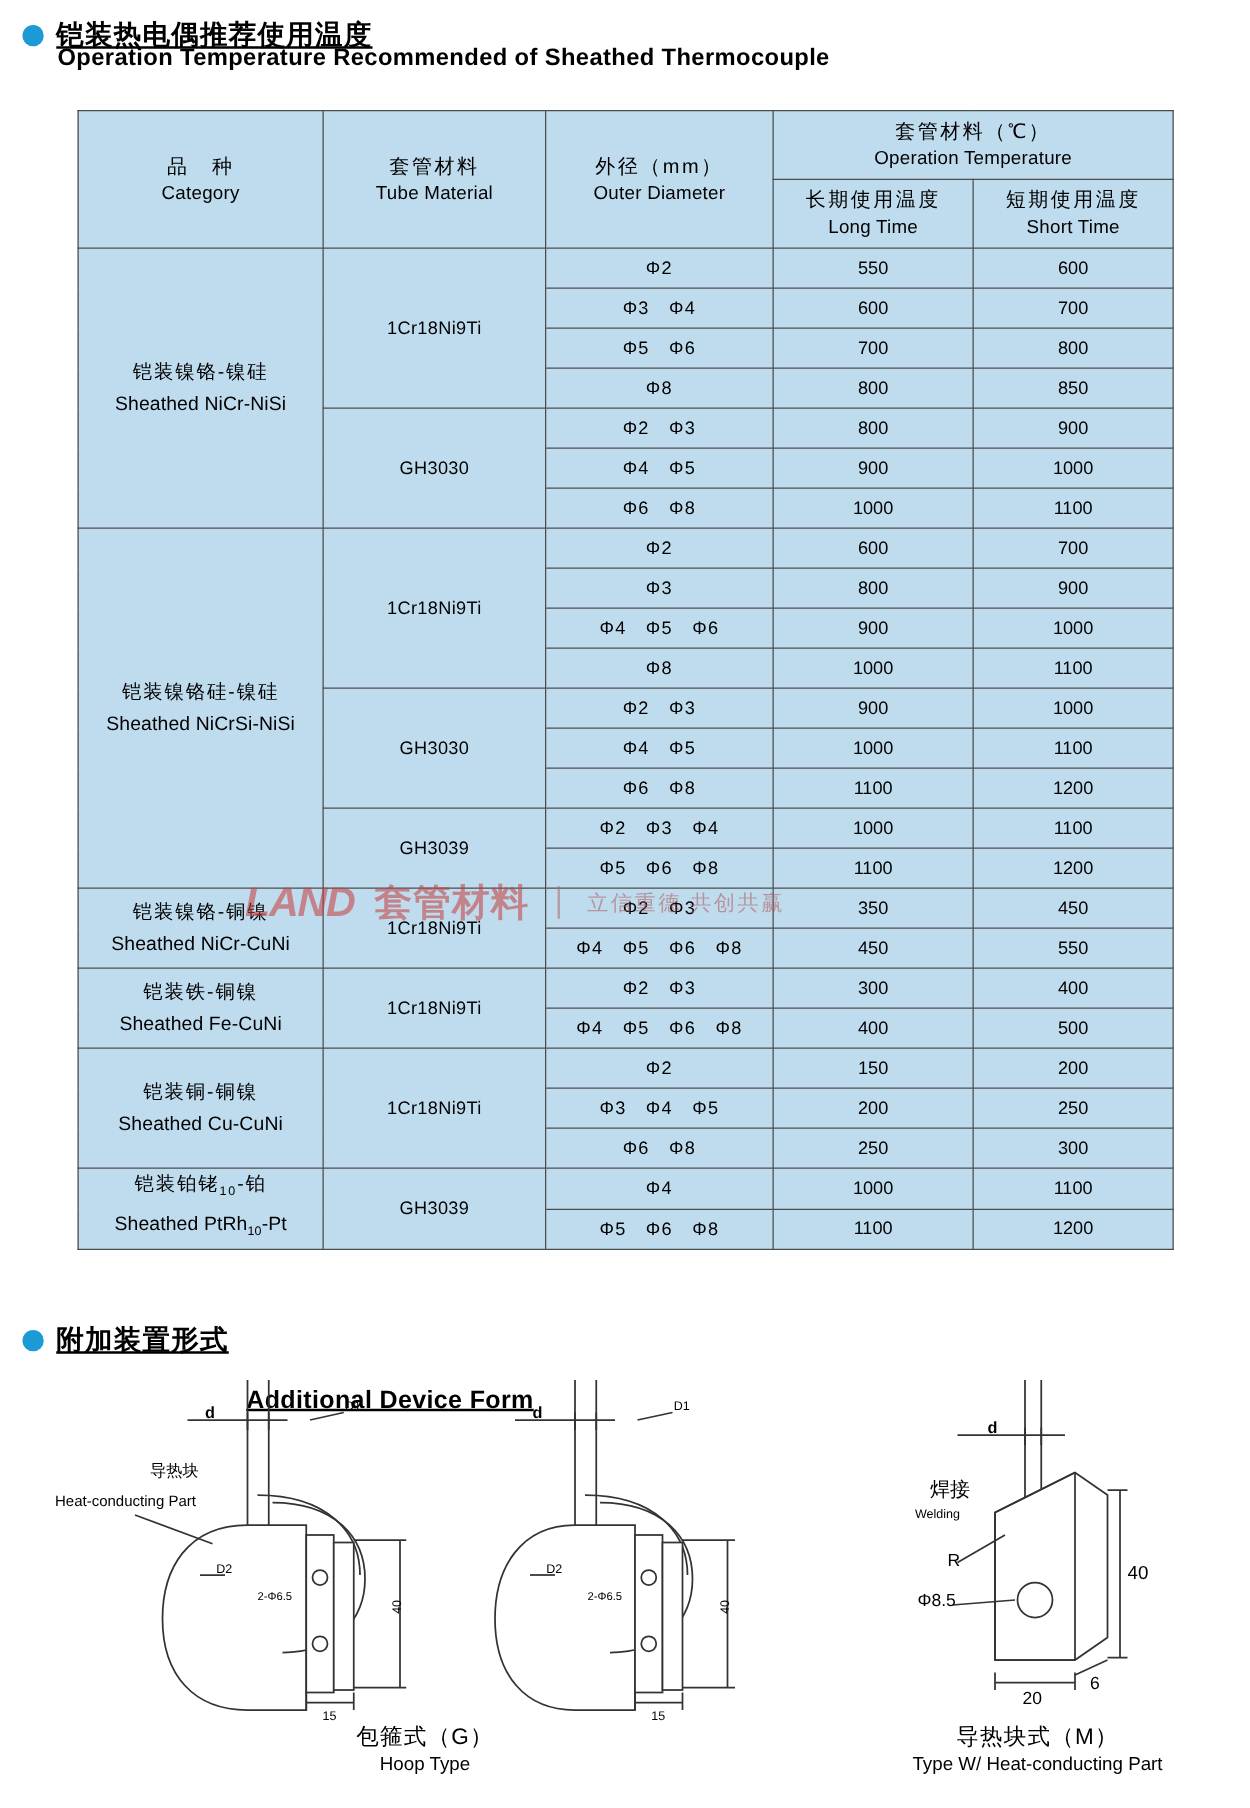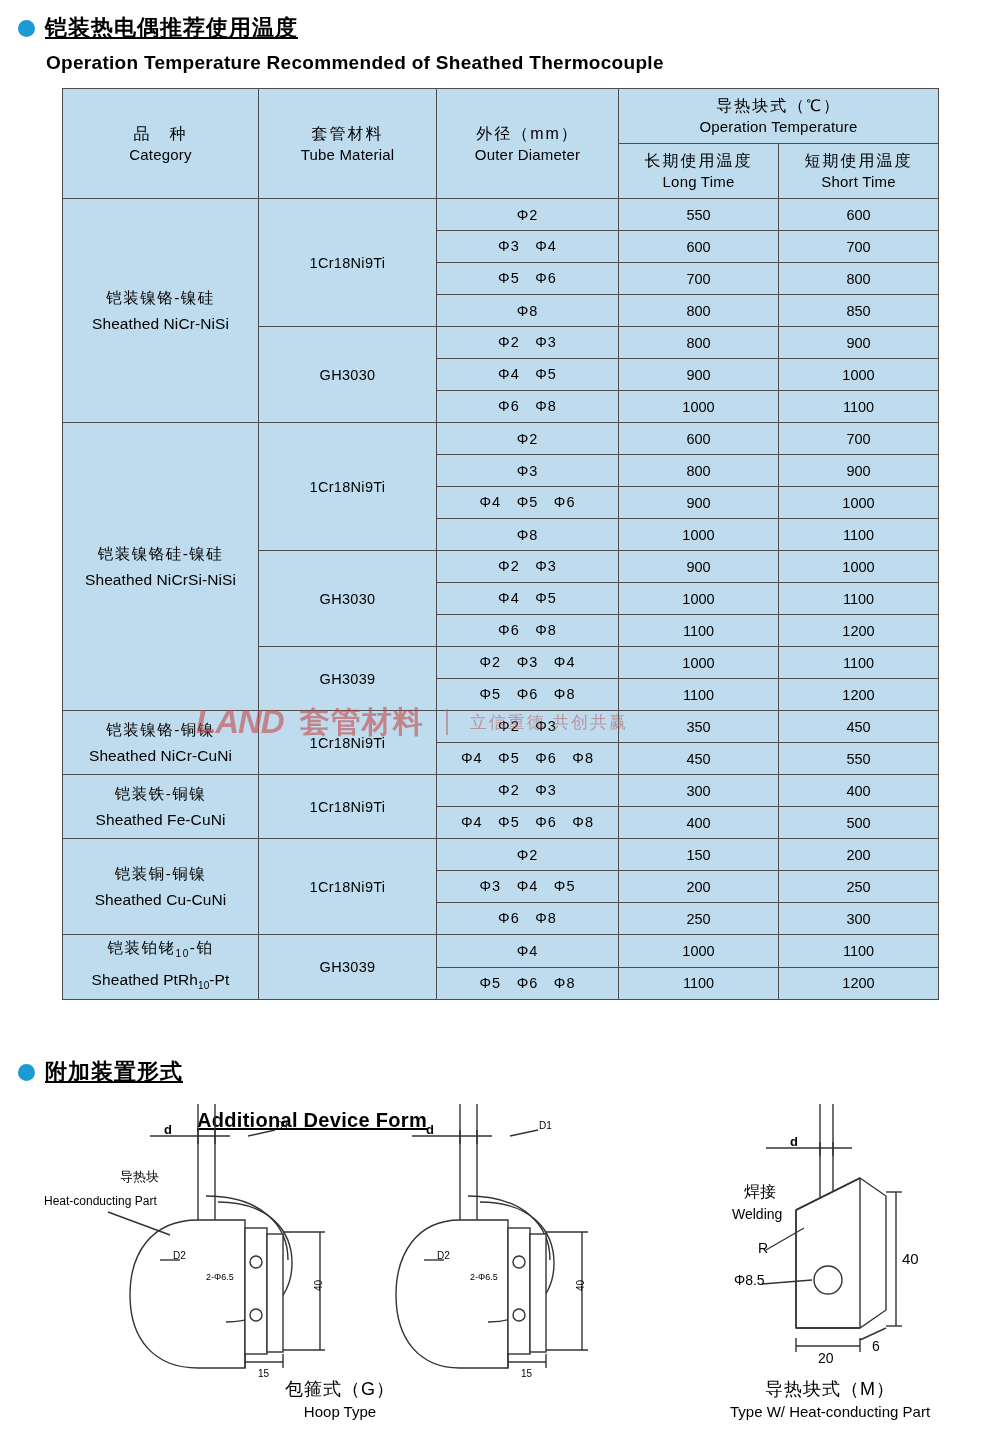--- a/index.html
+++ b/index.html
@@ -203,21 +203,21 @@
 </style>
 </head>
 <body>
 
 <div class="page">
 
   <div class="section-head" style="left:18px; top:14px;">
     <div class="bullet"></div>
     <div class="head-zh">铠装热电偶推荐使用温度</div>
   </div>
-  <div class="head-en" style="left:46px; top:52px;">Operation Temperature Recommended of Sheathed Thermocouple</div>
+  <div class="head-en" style="left:46px; top:36px;">Operation Temperature Recommended of Sheathed Thermocouple</div>
 
   <div class="table-wrap">
     <table class="temp">
       <colgroup>
         <col style="width:196px">
         <col style="width:178px">
         <col style="width:182px">
         <col style="width:160px">
         <col style="width:160px">
       </colgroup>
@@ -229,21 +229,21 @@
           </td>
           <td class="hdr" rowspan="2">
             <span class="hdr-zh">套管材料</span>
             <span class="hdr-en">Tube Material</span>
           </td>
           <td class="hdr" rowspan="2">
             <span class="hdr-zh">外径（mm）</span>
             <span class="hdr-en">Outer Diameter</span>
           </td>
           <td colspan="2" style="height:54px">
-            <span class="hdr-zh">导热块式（℃）</span>
+            <span class="hdr-zh">套管材料（℃）</span>
             <span class="hdr-en">Operation Temperature</span>
           </td>
         </tr>
         <tr>
           <td style="height:54px">
             <span class="hdr-zh">长期使用温度</span>
             <span class="hdr-en">Long Time</span>
           </td>
           <td style="height:54px">
             <span class="hdr-zh">短期使用温度</span>
@@ -535,21 +535,21 @@
           <line x1="160" y1="238" x2="160" y2="252" stroke="#333"></line>
 
           <line x1="160" y1="240" x2="186" y2="228" stroke="#333"></line>
 
           <line x1="66" y1="150" x2="104" y2="128" stroke="#333"></line>
           <line x1="62" y1="184" x2="112" y2="180" stroke="#333"></line>
         </g>
       </svg>
       <div class="lbl" style="left:90px; top:34px; font-weight:bold;">d</div>
       <div class="lbl" style="left:44px; top:82px; font-size:16px;">焊接</div>
-      <div class="lbl" style="left:32px; top:106px; font-size:14px;">Welding</div>
+      <div class="lbl" style="left:32px; top:106px; font-size:10px;">Welding</div>
       <div class="lbl" style="left:58px; top:140px; font-size:14px;">R</div>
       <div class="lbl" style="left:34px; top:172px; font-size:14px;text-align:right;">Φ8.5</div>
       <div class="lbl" style="left:202px; top:150px; font-size:15px;">40</div>
       <div class="lbl" style="left:118px; top:250px; font-size:14px;">20</div>
       <div class="lbl" style="left:172px; top:238px; font-size:14px;">6</div>
     </div>
 
     <div class="cap" style="left:660px; top:276px;">
       <span class="cap-zh">导热块式（M）</span>
       <span class="cap-en">Type W/ Heat-conducting Part</span>

